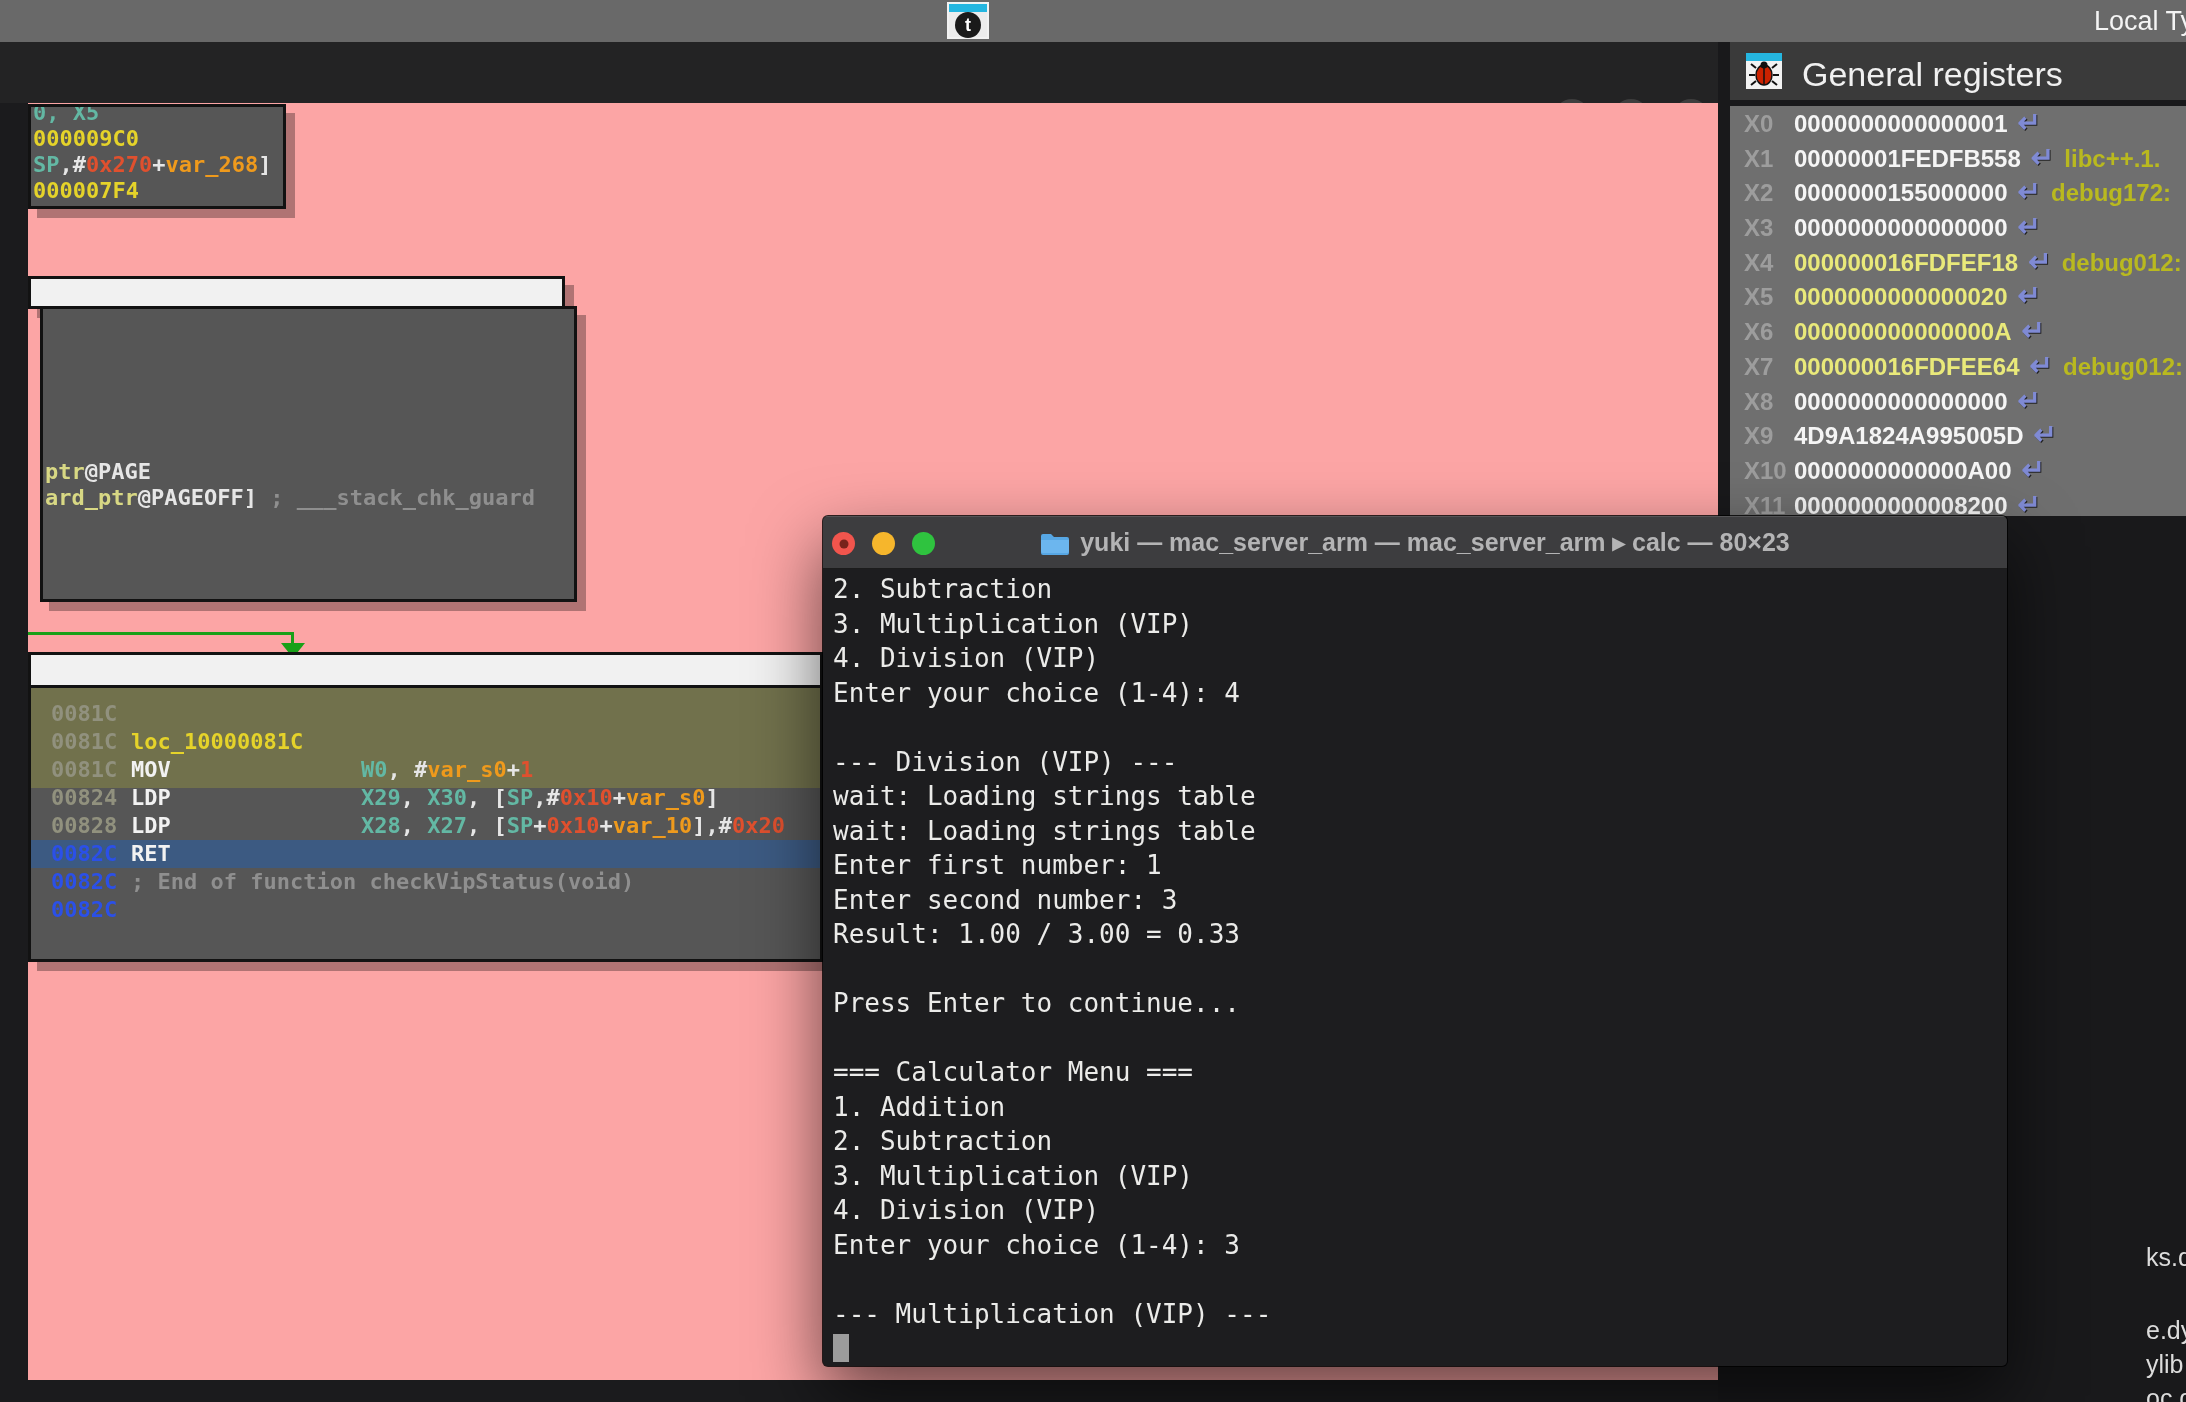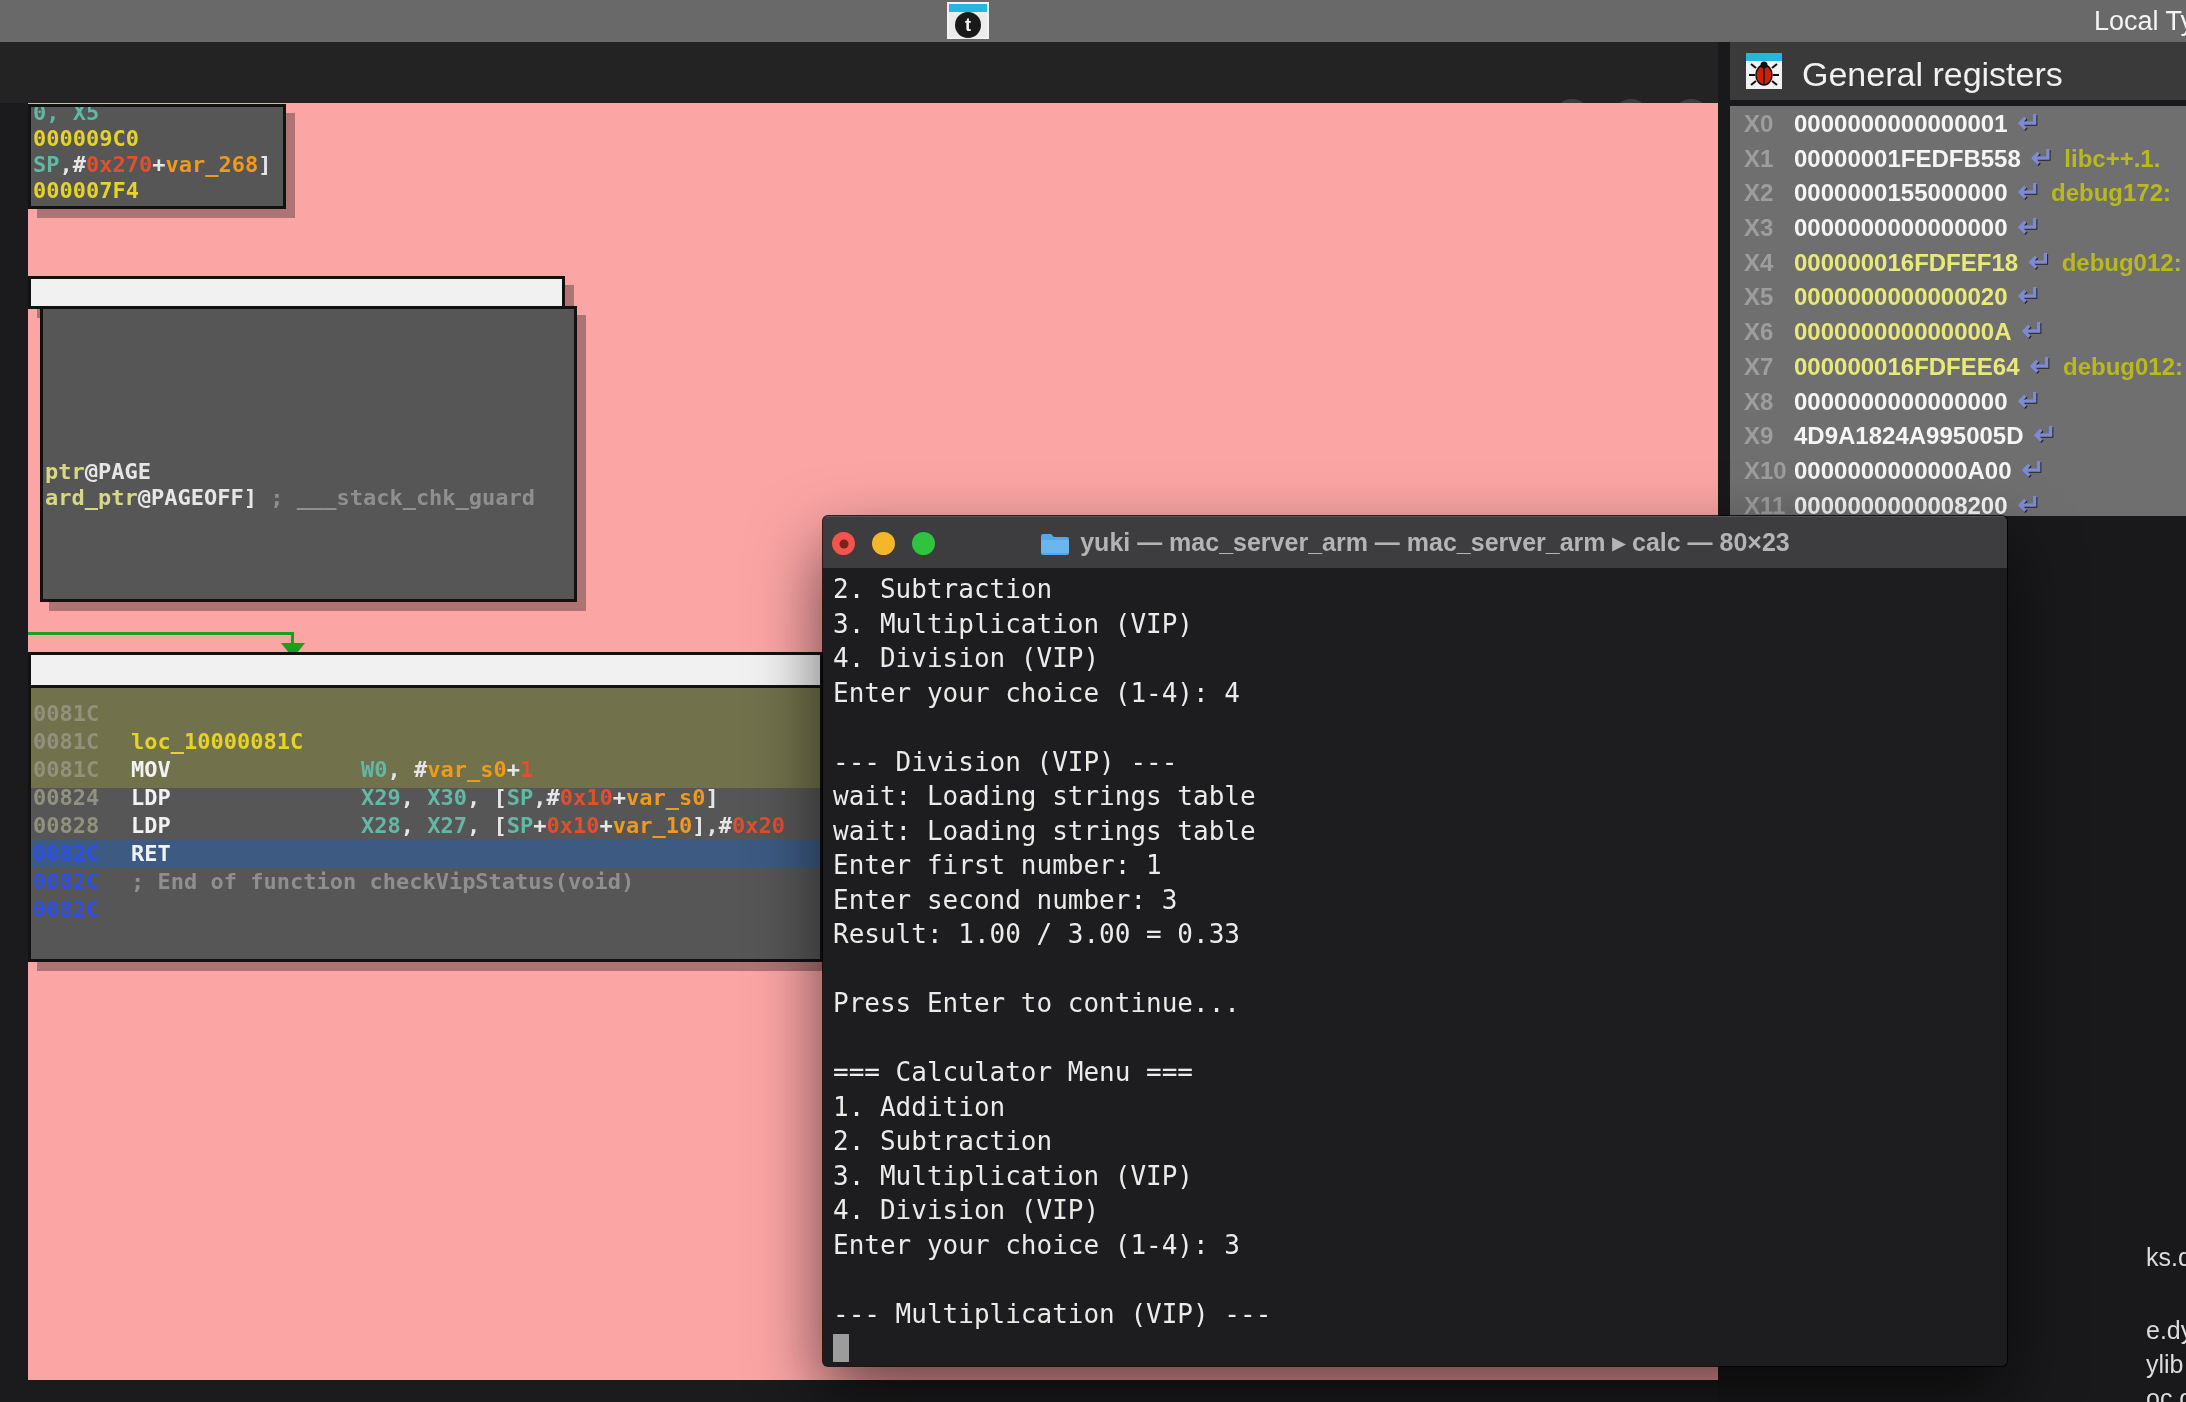--- a/index.html
+++ b/index.html
@@ -31,21 +31,21 @@
   #canvas{position:absolute;left:0;top:103px;width:1718px;height:1277px;background:#fca5a5;overflow:hidden;margin-left:28px;}
   .node{position:absolute;background:#565656;border:3px solid #121212;box-sizing:border-box;
         box-shadow:9px 9px 0 rgba(0,0,0,0.30);overflow:hidden;}
   .node-header{position:absolute;background:#f1f1f1;border:3px solid #121212;box-sizing:border-box;
         box-shadow:9px 9px 0 rgba(0,0,0,0.30);}
   .asm{font-family:"DejaVu Sans Mono",monospace;font-size:22px;font-weight:600;line-height:26px;
        white-space:nowrap;color:#e6e6e6;}
   .asm-line{height:26px;}
   .asm-row{position:relative;height:28px;line-height:28px;padding-left:100px;font-family:"DejaVu Sans Mono",monospace;
            font-size:22px;font-weight:600;white-space:nowrap;color:#e6e6e6;}
-  .asm-row .addr{position:absolute;left:2px;top:0;}
+  .asm-row .addr{position:absolute;left:20px;top:0;}
   .asm-row.ret{background:#3c5a82;}
   .addr.gray{color:#91917e;}
   .addr.blue{color:#2b50e8;}
   .mncol{display:inline-block;min-width:230px;}
   .seg-reg{color:#63b8a4}.seg-num{color:#e0502e}.seg-var{color:#ef9a1c}.seg-lbl{color:#e5d32a}
   .seg-cmt{color:#8f8f8f}.seg-plain{color:#e6e6e6}.seg-sym{color:#d8d884}.seg-mn{color:#f2f2f2}
 
   #node1{left:0;top:1px;width:258px;height:105px;padding:2px 0 0 2px;}
   #node2-header{left:0;top:173px;width:537px;height:33px;}
   #node2{left:12px;top:203px;width:537px;height:296px;padding:150px 0 0 2px;}

